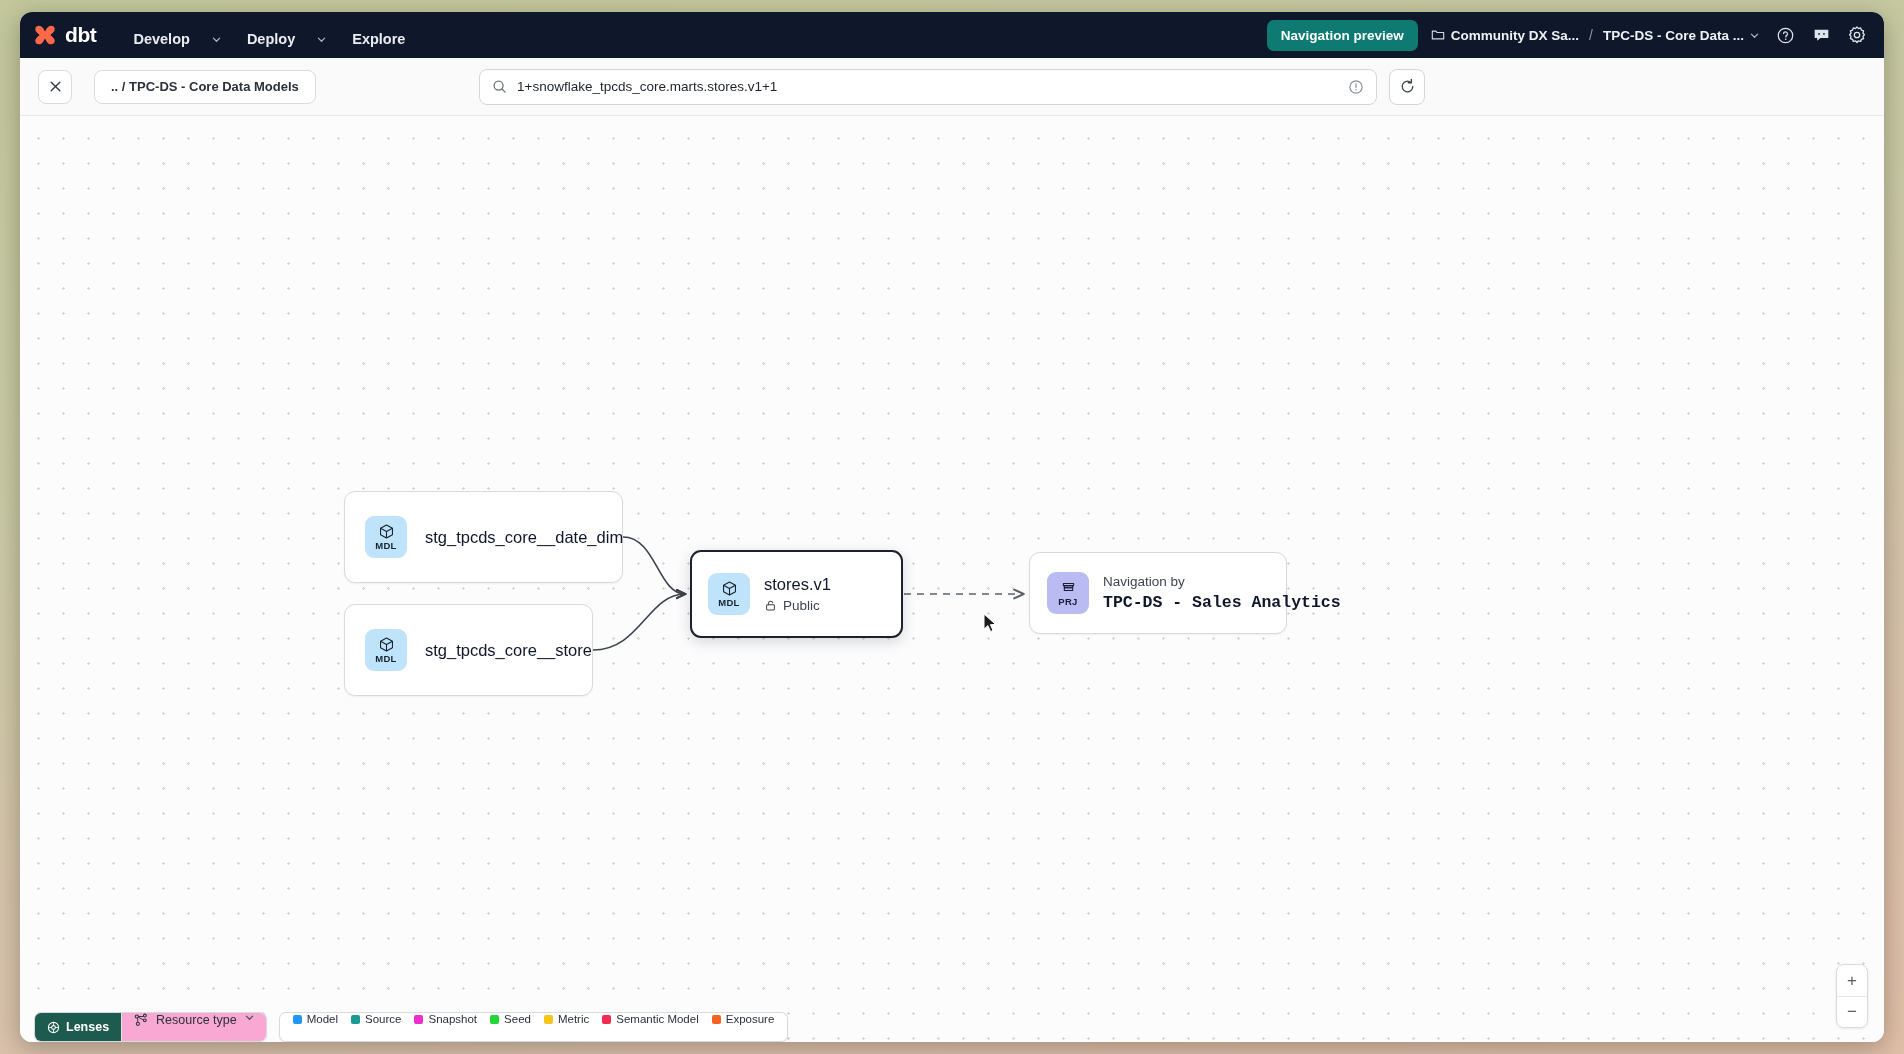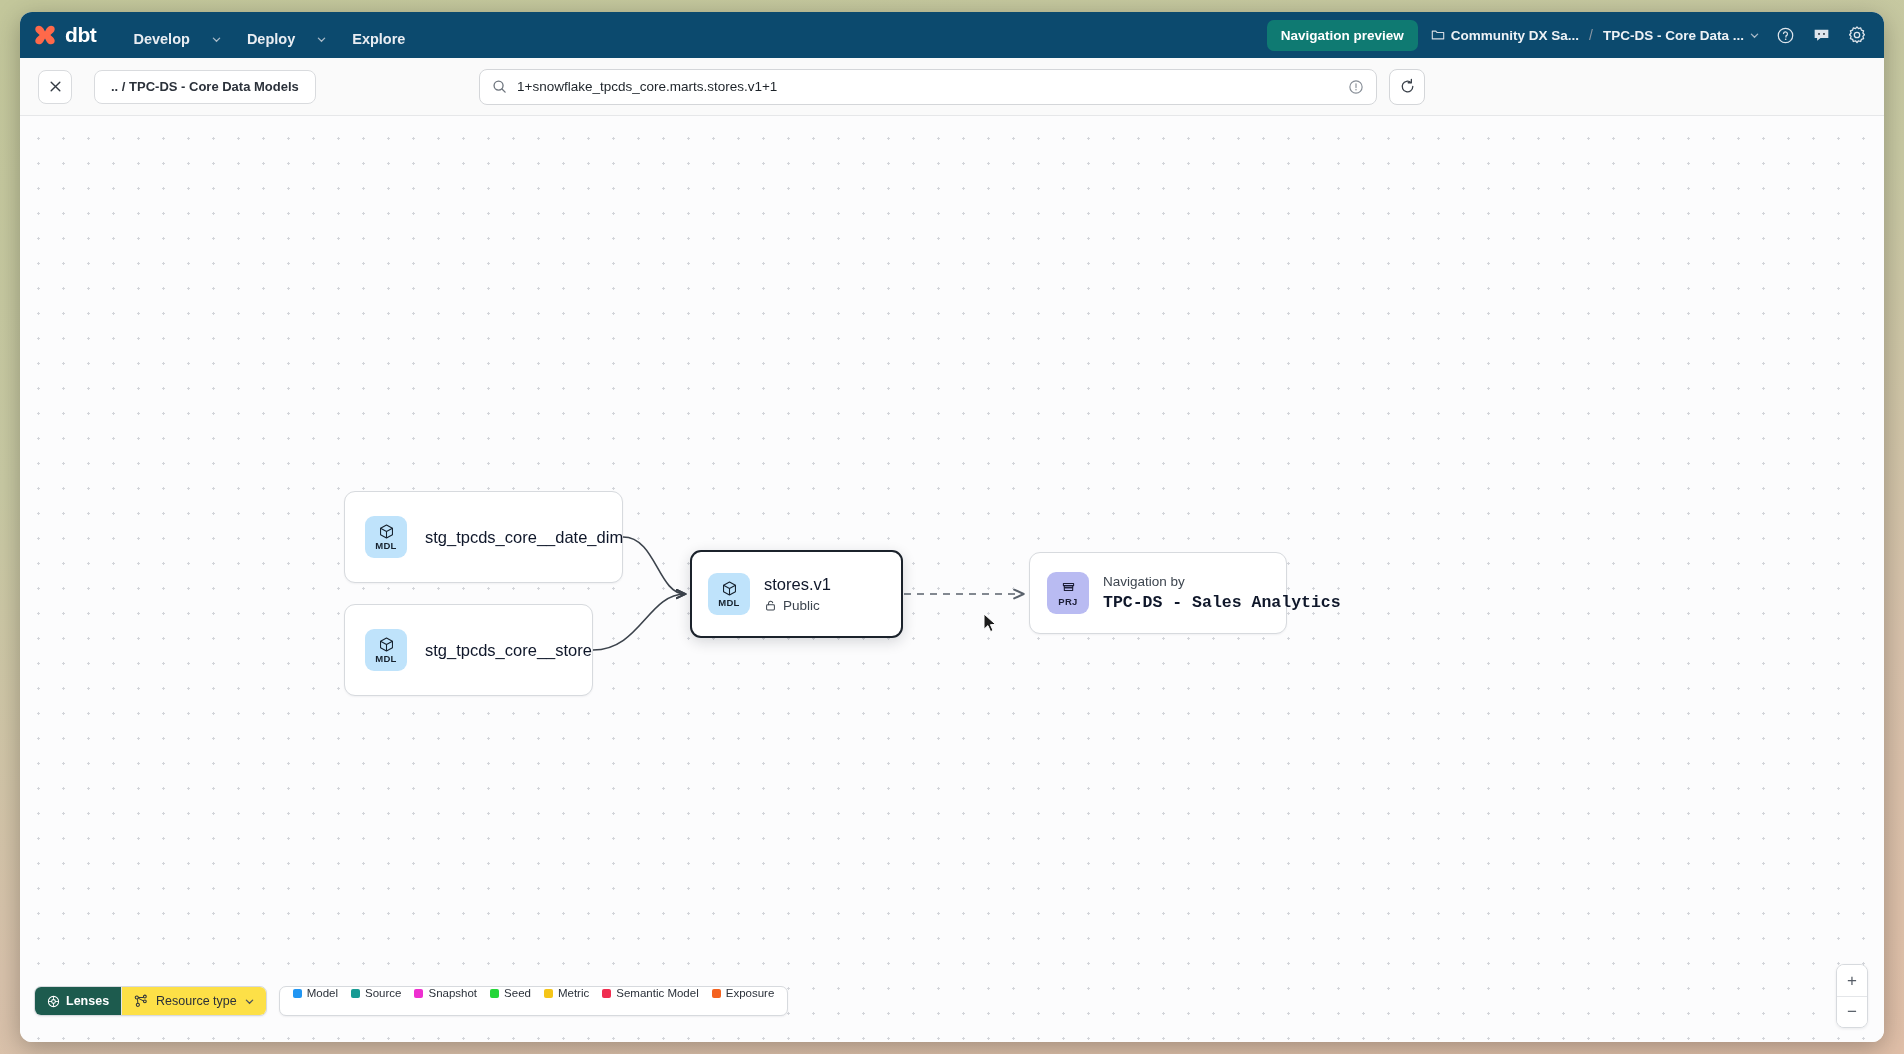--- a/index.html
+++ b/index.html
@@ -30,21 +30,21 @@
     border-radius: 12px;
     overflow: hidden;
     background: #ffffff;
     box-shadow: 0 6px 26px rgba(0,0,0,.28);
   }
 
   
   #navbar {
     position: relative;
     height: 46px;
-    background: #0c4a6e;
+    background: #0f172a;
     display: flex;
     align-items: center;
     padding: 0 14px 0 12px;
   }
   .logo-wrap { display: flex; align-items: center; gap: 7px; margin-right: 26px; }
   .logo-mark { width: 26px; height: 26px; display: block; }
   .logo-text { color: #fff; font-size: 21px; font-weight: 700; letter-spacing: -.4px; }
 
   .nav-links { display: flex; align-items: center; gap: 4px; }
   .nav-link {
@@ -155,32 +155,32 @@
   .node-title.bold { font-weight: 600; font-family: Liberation Mono, monospace; }
   .node-sub {
     font-size: 13.5px; color: #3d454f; display: flex; align-items: center; gap: 6px;
     white-space: nowrap;
   }
   .node-kicker { font-size: 13.5px; color: #3d454f; white-space: nowrap; }
 
   #cursor { position: absolute; left: 963px; top: 497px; width: 15px; height: 21px; pointer-events: none; }
 
   
-  #bottom-left { position: absolute; left: 14px; bottom: 26px; display: flex; align-items: center; gap: 12px; }
+  #bottom-left { position: absolute; left: 14px; bottom: 0; display: flex; align-items: center; gap: 12px; }
   .ctl-group {
     display: flex; align-items: stretch; height: 30px;
     border: 1px solid #d7dade; border-radius: 7px; overflow: hidden; background: #fff;
     box-shadow: 0 1px 2px rgba(16,24,40,.06);
   }
   #lenses-btn {
     background: #1d5b4e; color: #fff; display: flex; align-items: center; gap: 6px;
     padding: 0 12px; font-size: 12.5px; font-weight: 600; cursor: pointer; border: none;
   }
   #resource-type-btn {
-    background: #fde047; color: #2b313a; display: flex; align-items: center; gap: 8px;
+    background: #f9a8d4; color: #2b313a; display: flex; gap: 8px;
     padding: 0 12px; font-size: 12.5px; font-weight: 500; cursor: pointer;
     border: none; border-left: 1px solid #e3e5e8;
   }
 
   #legend {
     display: flex; align-items: flex-start; gap: 13px; height: 30px;
     padding: 0 13px; background: #fff; border: 1px solid #d7dade; border-radius: 7px;
     box-shadow: 0 1px 2px rgba(16,24,40,.06);
   }
   .legend-item { display: flex; align-items: center; gap: 5px; font-size: 11.5px; color: #2b313a; font-weight: 500; white-space: nowrap; }

